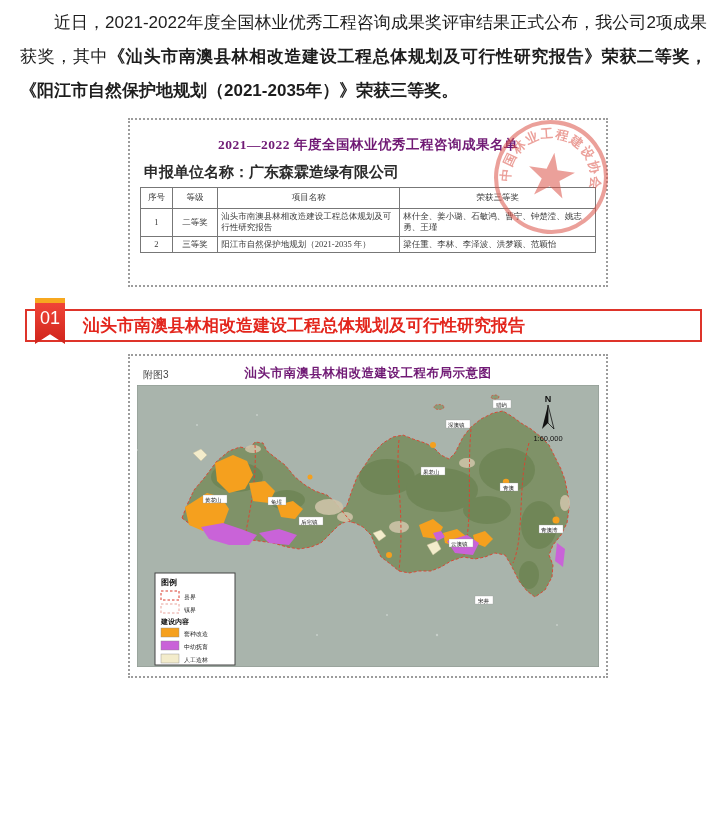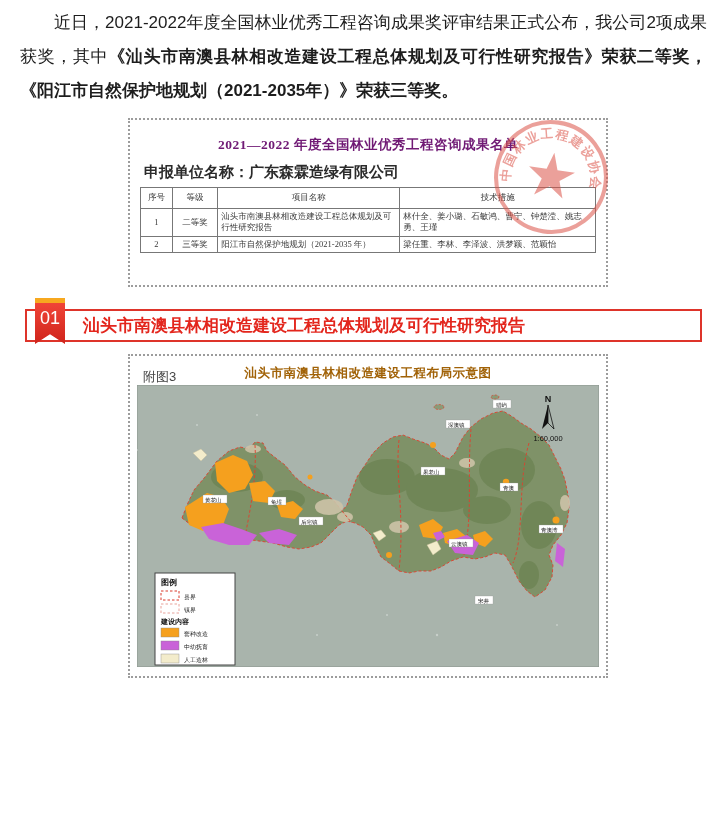--- a/index.html
+++ b/index.html
@@ -64,23 +64,23 @@
   .ribbon-body{
     position:absolute;top:5px;left:0;width:100%;height:41px;
     background:linear-gradient(180deg,#f04437,#cf241b);
     clip-path:polygon(0 0,100% 0,100% 100%,50% 76%,0 100%);
     color:#fff;font-weight:normal;font-size:18px;text-align:center;
     line-height:30px;
   }
   
   .map-inner{padding:7px 7px 9px 7px;}
   .map-header{position:relative;height:20px;}
-  .fig-label{position:absolute;left:6px;top:5px;font-size:13px;color:#444;}
+  .fig-label{position:absolute;left:6px;top:5px;font-size:10px;color:#444;}
   .map-title{
-    display:block;text-align:center;font-size:12.5px;font-weight:bold;color:#a16207;
+    display:block;text-align:center;font-size:12.5px;font-weight:bold;color:#701a75;
     padding-top:2px;letter-spacing:.5px;
   }
   svg{display:block;}
   .map-canvas{margin-top:2px;}
 </style>
 </head>
 <body>
 
 <div class="page">
 
@@ -95,21 +95,21 @@
             <col style="width:7%">
             <col style="width:10%">
             <col style="width:40%">
             <col style="width:43%">
           </colgroup>
         <thead>
           <tr>
             <th>序号</th>
             <th>等级</th>
             <th>项目名称</th>
-            <th>技术措施</th>
+            <th>荣获三等奖</th>
           </tr>
         </thead>
         <tbody>
           <tr>
             <td class="c">1</td>
             <td class="c">二等奖</td>
             <td>汕头市南澳县林相改造建设工程总体规划及可行性研究报告</td>
             <td>林什全、姜小璐、石敏鸿、曹宁、钟楚滢、姚志勇、王瑾</td>
           </tr>
           <tr>

